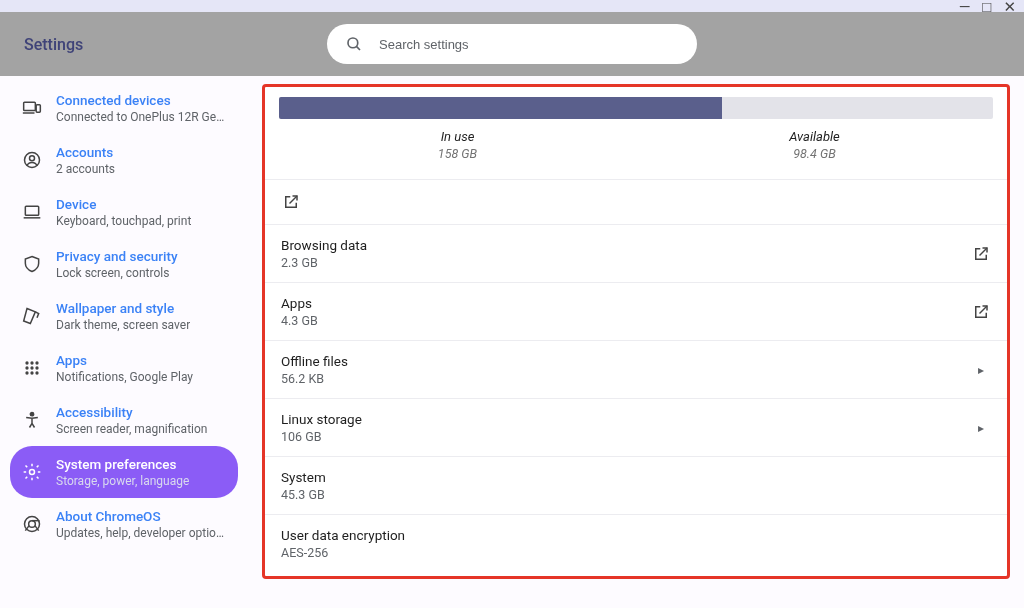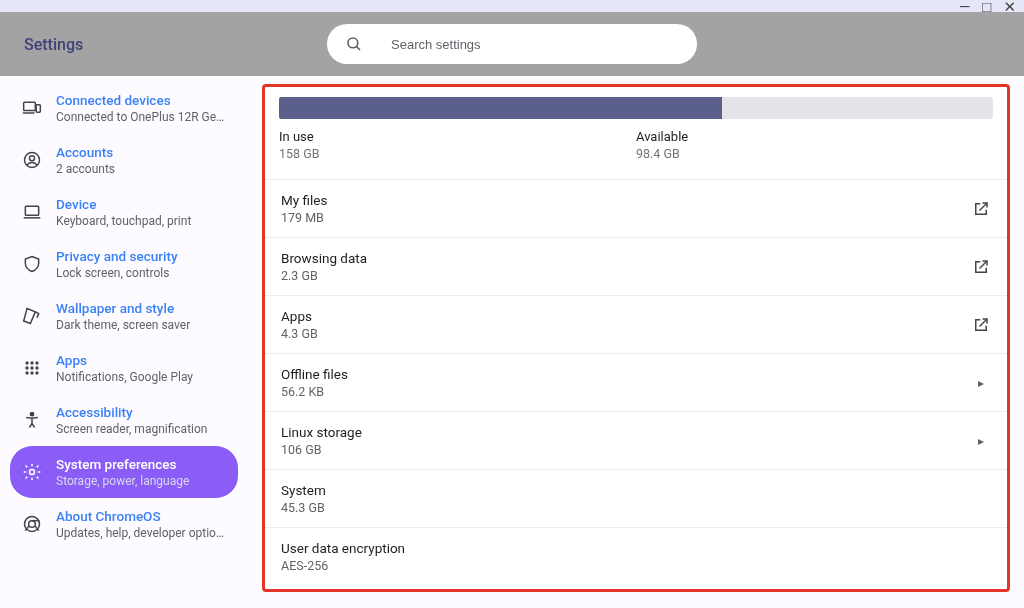--- a/index.html
+++ b/index.html
@@ -45,21 +45,21 @@
     transform: translateX(-50%);
     width: 370px;
   }
   .search-box {
     background: #fff;
     border-radius: 22px;
     height: 40px;
     display: flex;
     align-items: center;
     padding: 0 18px;
-    gap: 28px;
+    gap: 16px;
   }
   .search-box input {
     border: none;
     outline: none;
     font-size: 13px;
     flex: 1;
     background: transparent;
   }
   .search-box input::placeholder { color: #5f6368; }
   .layout {
@@ -124,21 +124,22 @@
     background: #5a5f8c;
     height: 100%;
   }
   .storage-labels {
     display: flex;
     margin-top: 10px;
     padding: 0 14px 18px 14px;
   }
   .storage-label-col {
     flex: 1;
-    text-align: left;
+    text-align: center;
+    font-style: italic;
   }
   .storage-label-col .l1 { font-size: 13px; color: #1f1f1f; }
   .storage-label-col .l2 { font-size: 12.5px; color: #737373; margin-top: 2px; }
   .storage-row {
     display: flex;
     align-items: center;
     padding: 12px 16px;
     border-top: 1px solid #ececf0;
     cursor: pointer;
   }
@@ -320,24 +321,20 @@
           <div class="l1">In use</div>
           <div class="l2">158 GB</div>
         </div>
         <div class="storage-label-col">
           <div class="l1">Available</div>
           <div class="l2">98.4 GB</div>
         </div>
       </div>
       <div id="storage-rows">
           <div class="storage-row">
-            <div class="texts">
-              <div class="name">My files</div>
-              <div class="val">179 MB</div>
-            </div>
             <span class="action-icon">
               <svg width="18" height="18" viewBox="0 0 24 24" fill="none" stroke="currentColor" stroke-width="2">
                 <path d="M14 4h6v6"></path>
                 <path d="M20 4L10 14"></path>
                 <path d="M19 13v6H5V5h6"></path>
               </svg>
             </span>
           </div>
           <div class="storage-row">
             <div class="texts">

